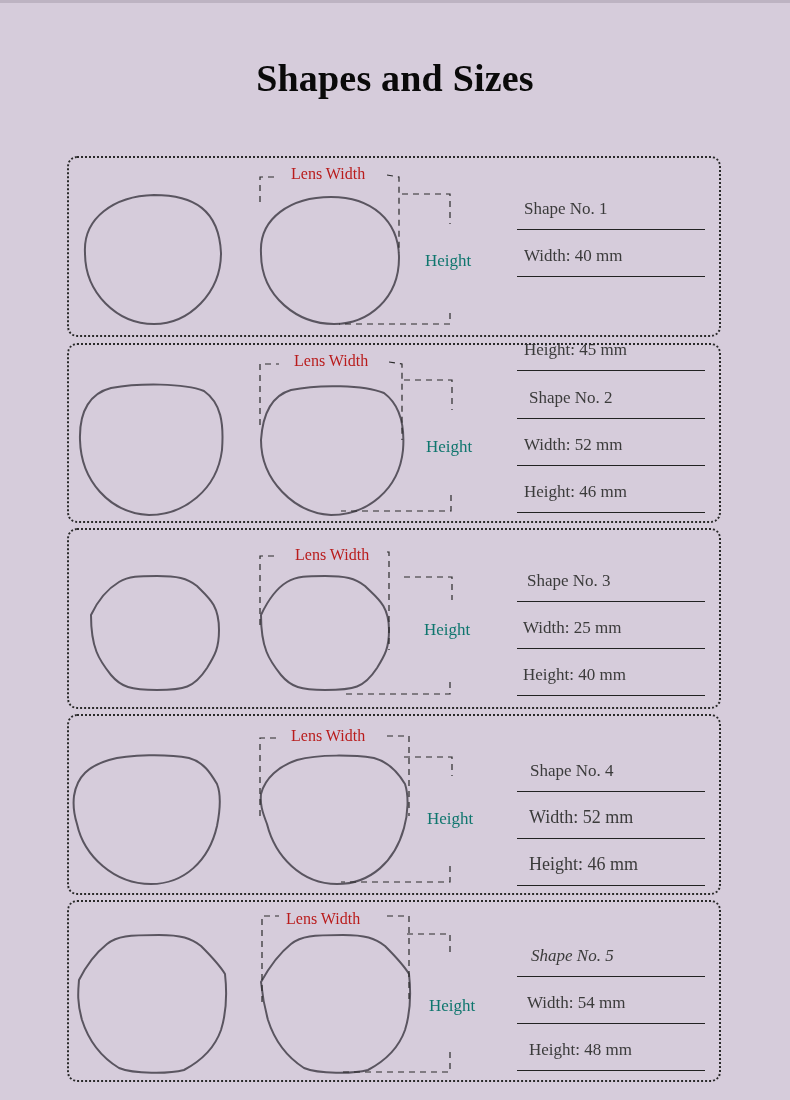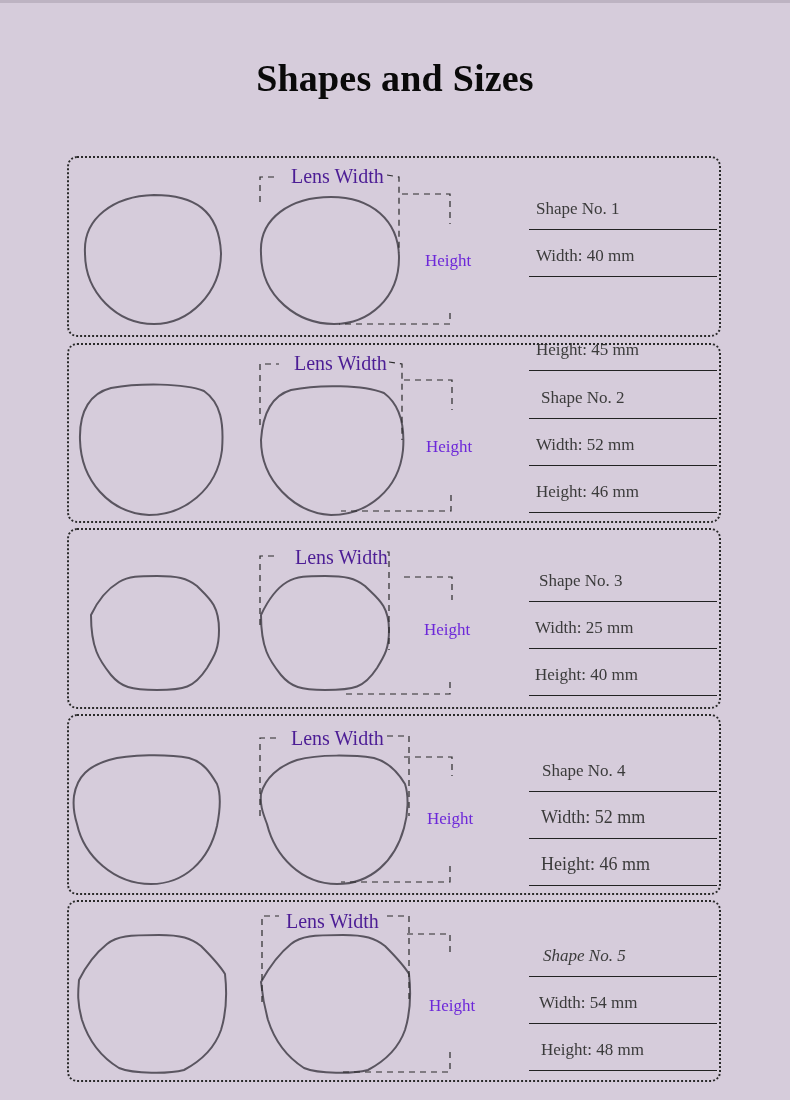--- a/index.html
+++ b/index.html
@@ -12,25 +12,25 @@
   .topbar { position:absolute; left:0; top:0; width:790px; height:3px; background:#bdb3c2; }
   .title {
     position:absolute; left:0; top:56px; width:790px; text-align:center;
     font-size:38px; font-weight:bold; color:#0a0a0a; letter-spacing:0.2px;
   }
   .card {
     position:absolute; left:67px; width:654px;
     border:2px dotted #2a2a2a; border-radius:10px; box-sizing:border-box;
   }
   .card svg.shapes { position:absolute; left:0; top:0; overflow:visible; }
-  .lw-label { position:absolute; font-size:20px; color:#4c1d95; white-space:nowrap; }
-  .h-label { position:absolute; font-size:17px; color:#6d28d9; white-space:nowrap; }
+  .lw-label { position:absolute; font-size:16px; color:#b91c1c; white-space:nowrap; }
+  .h-label { position:absolute; font-size:17px; color:#0f766e; white-space:nowrap; }
   .info { position:absolute; left:448px; width:188px; }
   .info .row {
-    position:absolute; left:12px; width:188px; height:46px;
+    position:absolute; left:0; width:188px; height:46px;
     border-bottom:1.5px solid #222;
     font-size:17px; color:#3b3b3b;
   }
   .info .row span { position:absolute; bottom:10px; white-space:nowrap; }
 </style>
 </head>
 <body>
 
 <div class="topbar"></div>
 <div class="title">Shapes and Sizes</div>

